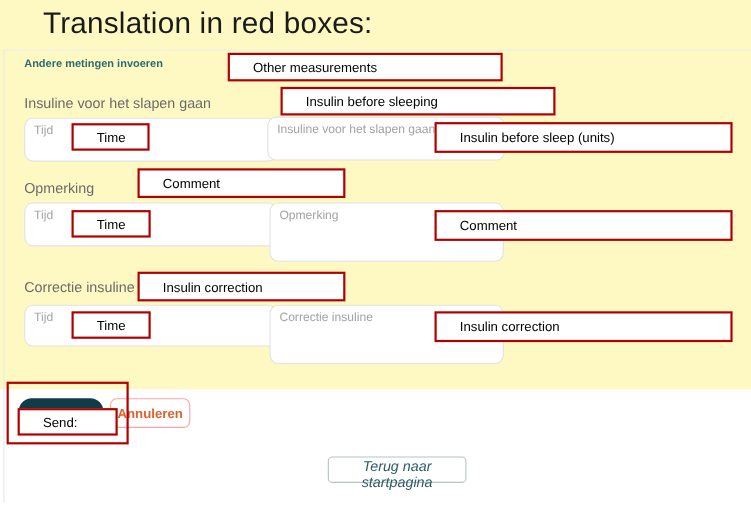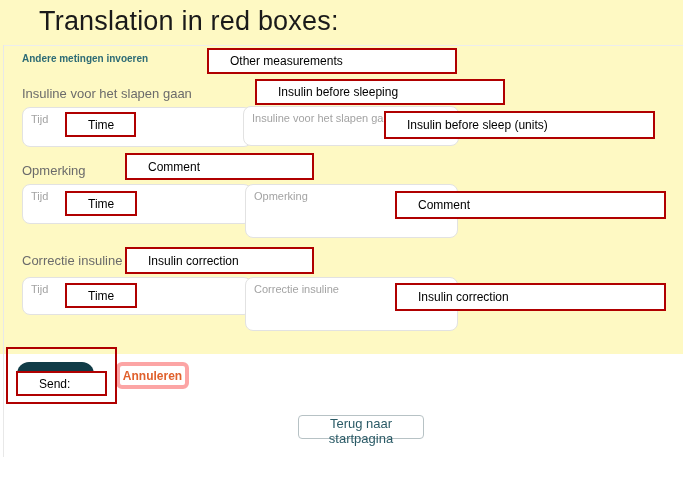--- a/index.html
+++ b/index.html
@@ -49,28 +49,29 @@
     background: transparent; z-index: 5;
   }
 
   button { cursor: pointer; font-family: "Liberation Sans", sans-serif; }
   .btn-submit {
     position: absolute; left: 17px; top: 362px; width: 77px; height: 27px;
     background: #113c47; color: #fff; border: none; border-radius: 12px;
     font-size: 12px; font-weight: bold;
   }
   .btn-cancel {
-    position: absolute; left: 116px; top: 362px; width: 73px; height: 27px;
-    background: #fff; color: #e0612d; border: 4px solid #fca5a5; border-radius: 6px;
+    position: absolute; left: 100px; top: 362px; width: 73px; height: 27px;
+    background: #fff; color: #e0612d; border: 1px solid #fca5a5; border-radius: 6px;
     font-size: 12px; font-weight: bold;
   }
   .btn-back {
     position: absolute; left: 298px; top: 415px; width: 126px; height: 24px;
     background: #fff; color: #2a5a66; border: 1px solid #b7c2c5; border-radius: 4px;
     font-size: 13px;
+    font-style: italic;
   }
 </style>
 </head>
 <body>
 
 <div class="stage">
 
   <div class="title">Translation in red boxes:</div>
 
   <div class="panel-top"></div>
@@ -83,21 +84,21 @@
   <div class="redbox" style="left:207px; top:79px; width:250px; height:26px;margin-left:48px;">Insulin before sleeping</div>
 
   <div class="field" style="left:22px; top:107px; width:230px; height:40px;">
     <span class="ph">Tijd</span>
   </div>
   <div class="redbox" style="left:65px; top:112px; width:71px; height:25px;">Time</div>
 
   <div class="field" style="left:243px; top:106px; width:216px; height:40px;">
     <span class="ph">Insuline voor het slapen gaan (eh)</span>
   </div>
-  <div class="redbox" style="left:384px; top:111px; width:271px; height:28px;">Insulin before sleep (units)</div>
+  <div class="redbox" style="left:395px; top:111px; width:271px; height:28px;">Insulin before sleep (units)</div>
 
   <div class="gray-label" style="left:22px; top:163px;">Opmerking</div>
   <div class="redbox" style="left:125px; top:153px; width:189px; height:27px;">Comment</div>
 
   <div class="field" style="left:22px; top:184px; width:230px; height:40px;">
     <span class="ph">Tijd</span>
   </div>
   <div class="redbox" style="left:65px; top:191px; width:72px; height:25px;">Time</div>
 
   <div class="field" style="left:245px; top:184px; width:213px; height:54px;">

